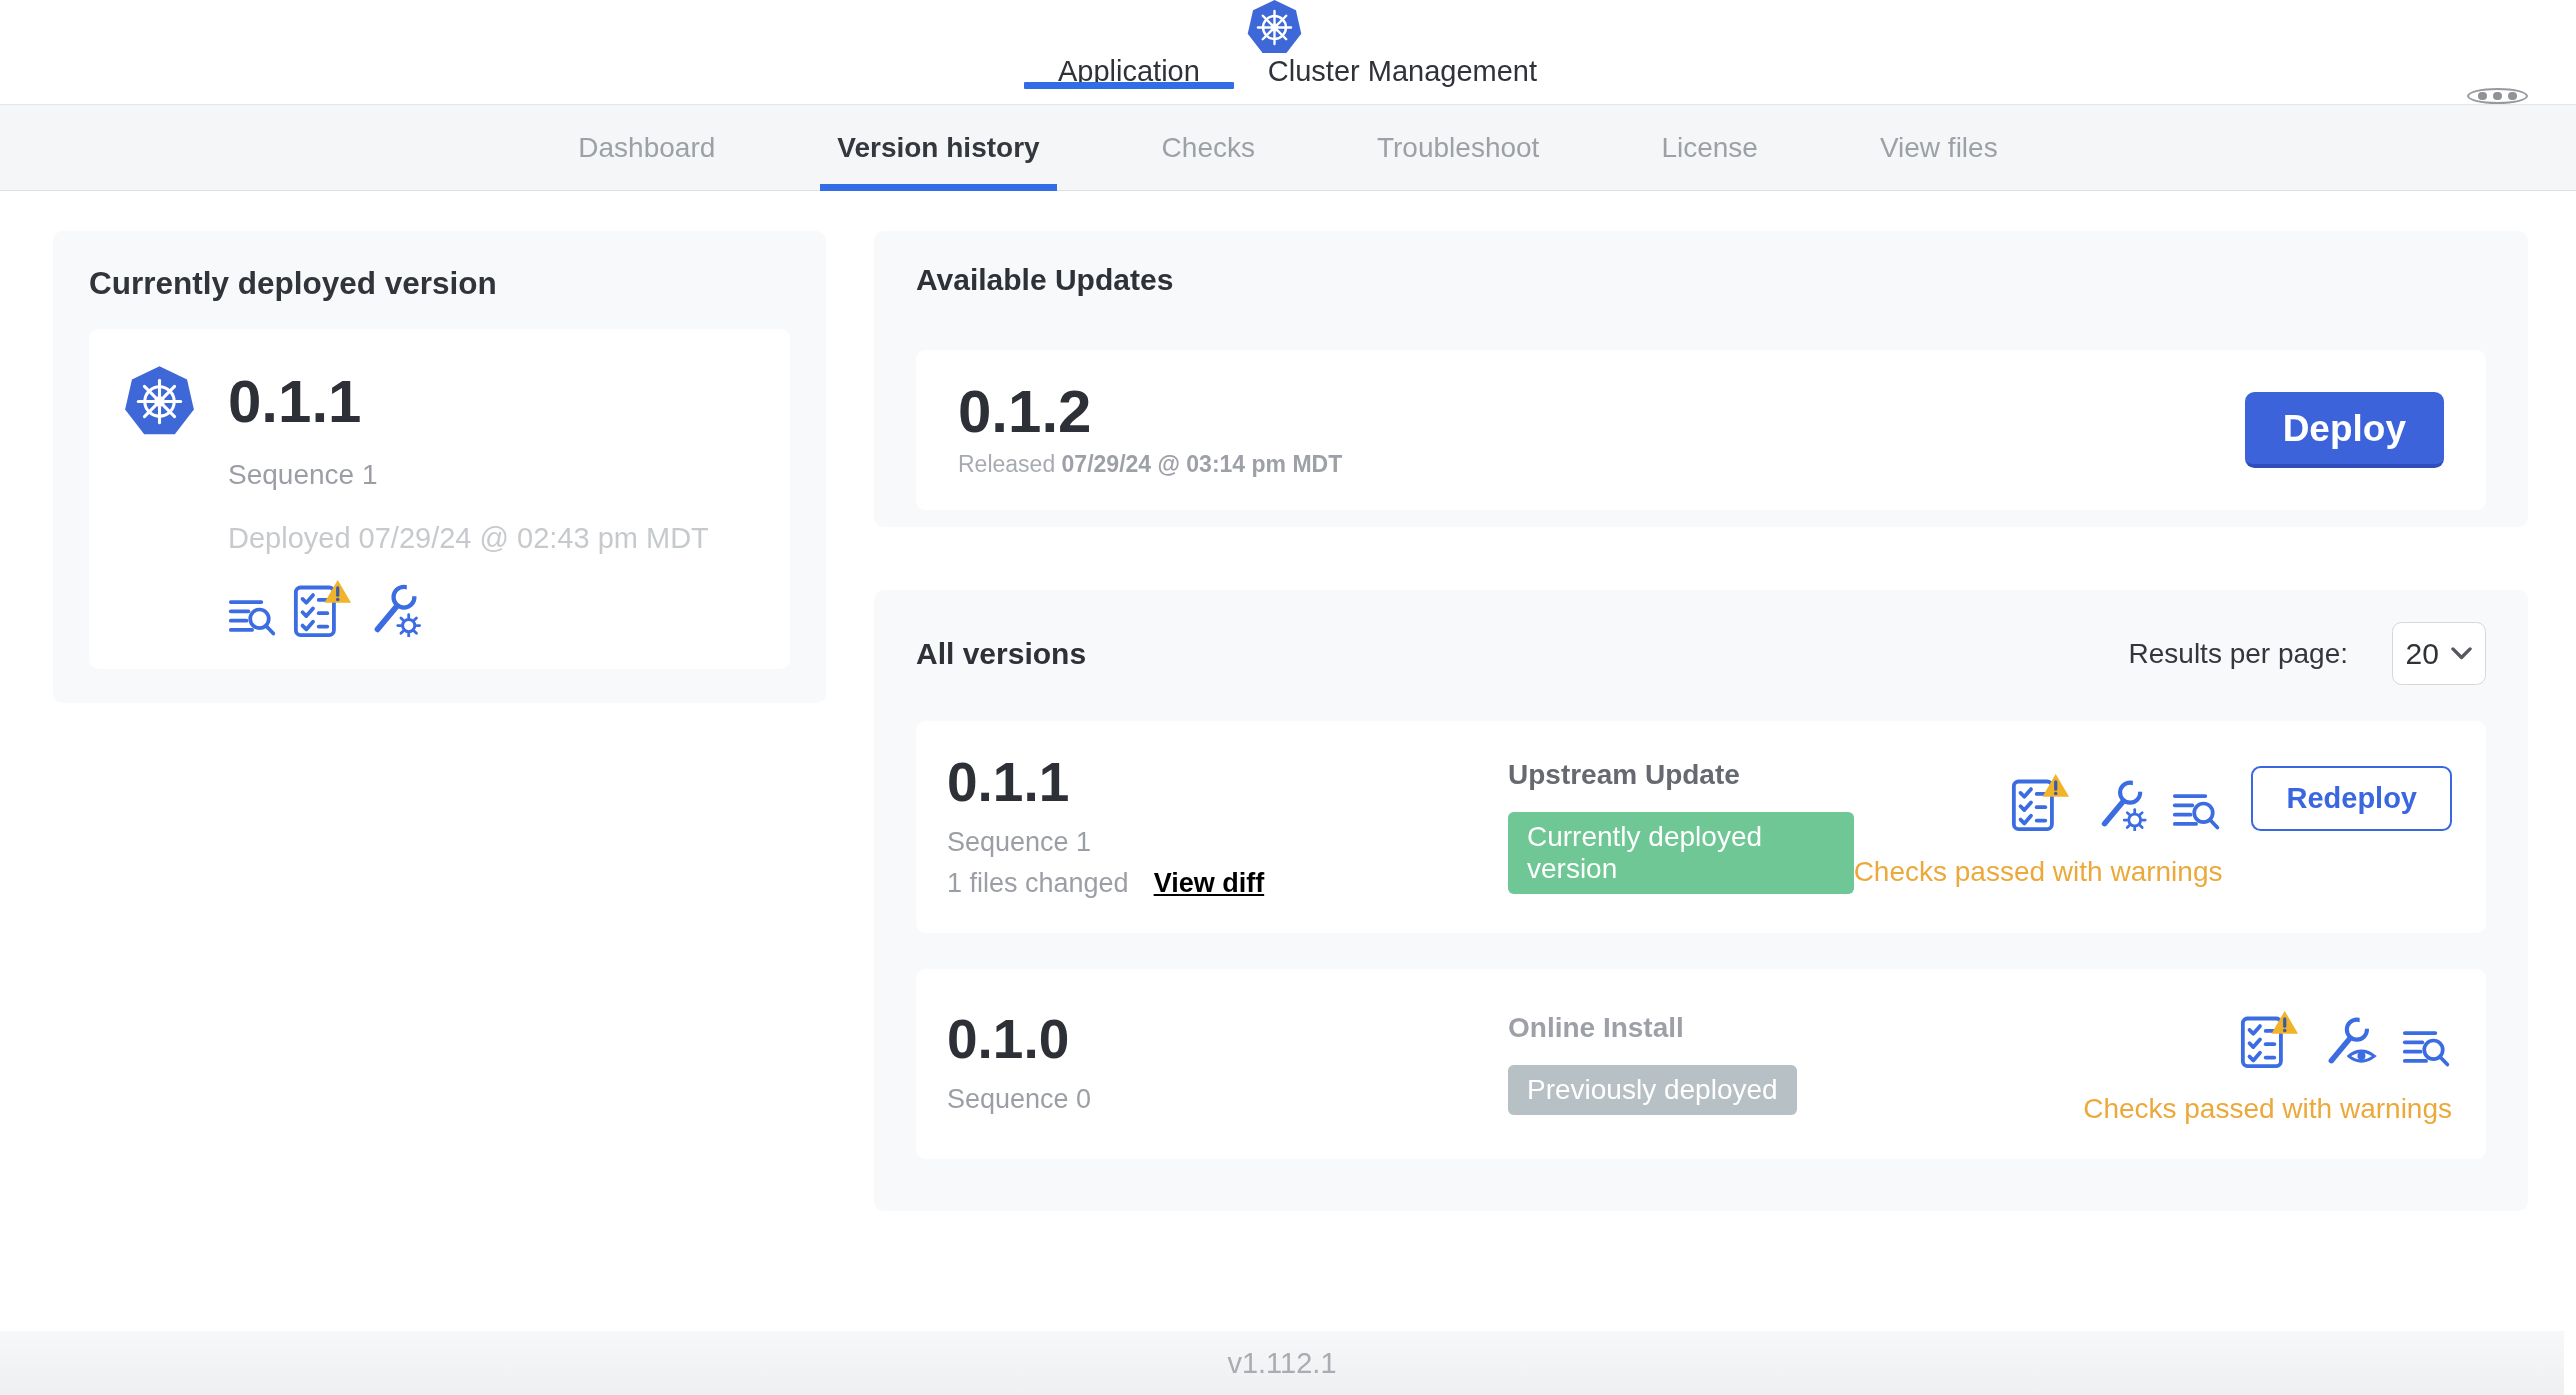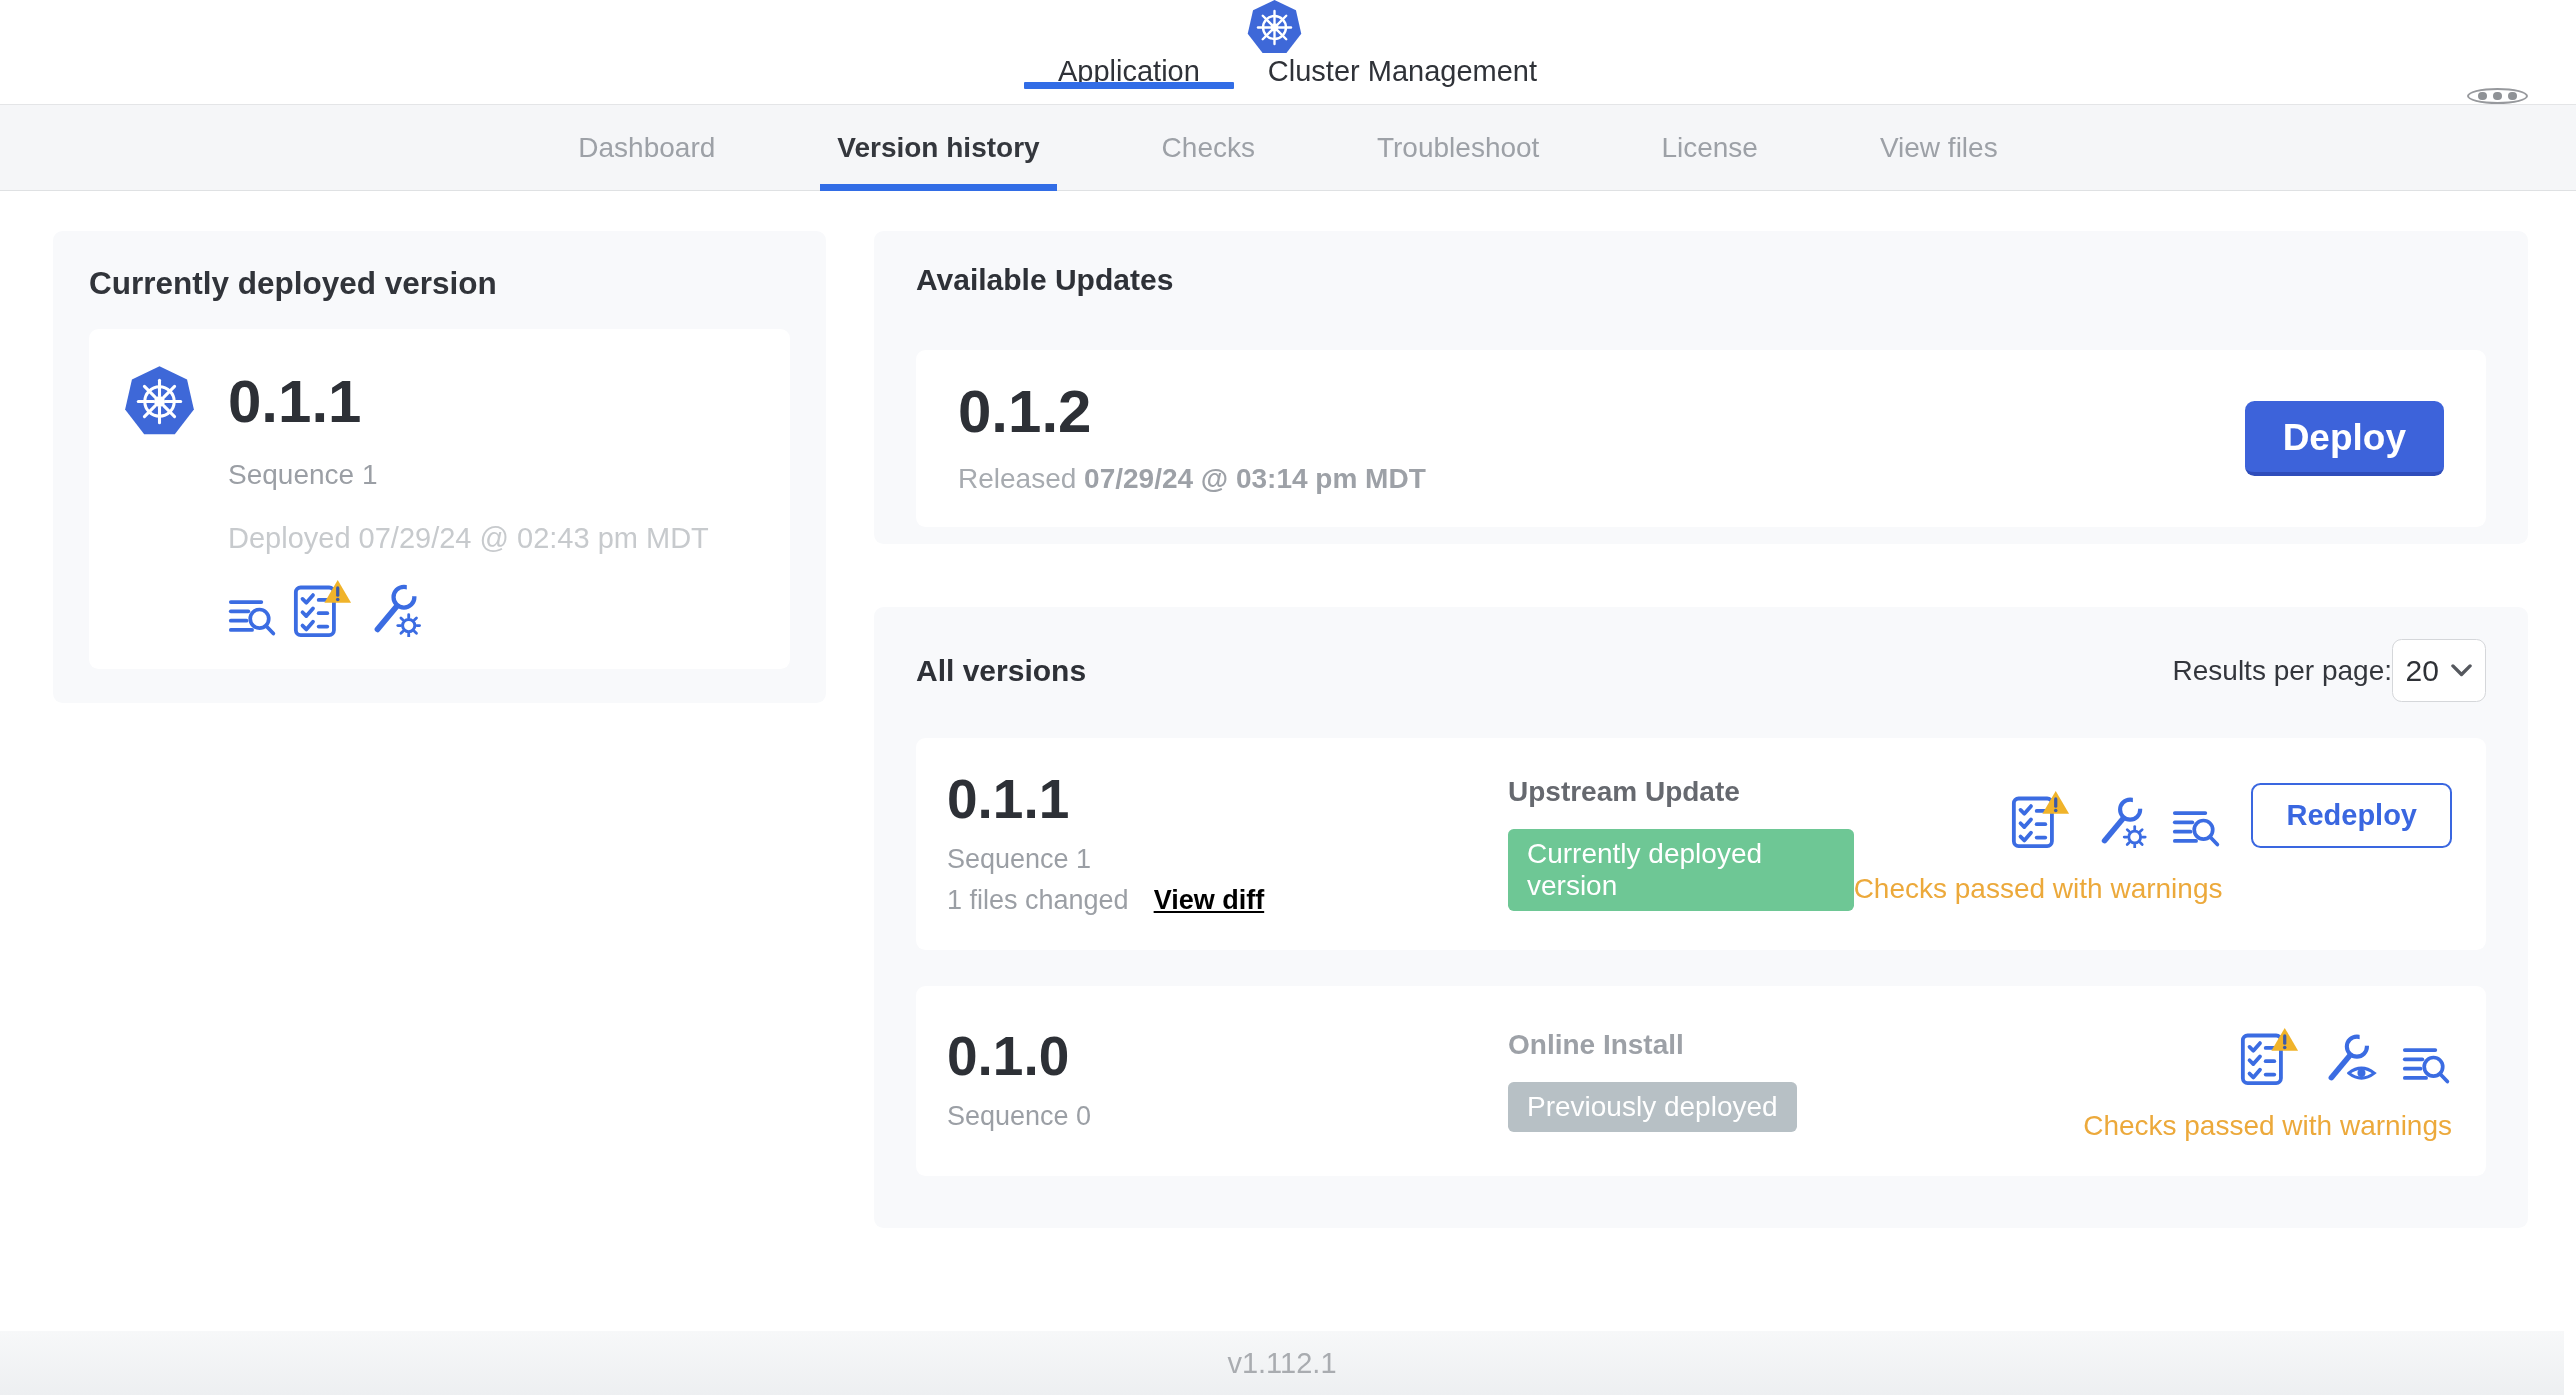--- a/index.html
+++ b/index.html
@@ -66,36 +66,36 @@
   .icon-btn { display: inline-flex; align-items: flex-end; cursor: pointer; background: none; border: none; padding: 0; }
 
   
   .right-col { flex: 1; display: flex; flex-direction: column; }
 
   
   .au-card { padding: 32px 42px 9.5px; }
   .section-title { font-size: 30px; font-weight: 600; color: #2e3137; }
   .au-inner { background: #fff; border-radius: 9.5px; margin-top: 53px; margin-bottom: 7.6px;
     padding: 32px 42px; display: flex; align-items: center; justify-content: space-between; }
-  .au-released { margin-top: 21px; font-size: 28px; color: #a7abb0; }
+  .au-released { margin-top: 9px; font-size: 23px; color: #a7abb0; }
   .au-released b { color: #9da1a7; font-weight: 700; }
   .deploy-btn {
     background: #3d63da; border: none; border-bottom: 4.8px solid #2f4dbb; border-radius: 9.5px;
     color: #fff; font-family: inherit; font-size: 37px; font-weight: 700;
     padding: 16px 38px 13.4px; cursor: pointer;
   }
 
   
   .av-card { margin-top: 63px; padding: 32px 42px 52px; }
   .av-head { display: flex; align-items: center; justify-content: space-between; }
   .rpp { display: flex; align-items: center; font-size: 28px; color: #33363c; }
   .rpp-select {
     width: 94px; height: 63px; background: #fff; border: 1.9px solid #d5d7da; border-radius: 9.5px;
     display: flex; align-items: center; justify-content: center; gap: 12.4px;
-    font-size: 30px; color: #2f3237; cursor: pointer;
+    font-size: 30px; color: #2f3237; cursor: pointer; margin-left: 44px;
   }
 
   .version-row { background: #fff; border-radius: 9.5px; margin-top: 36px;
     padding: 34px 34px 34px 31px; display: flex; align-items: center; }
   .vr-left { width: 561px; flex: none; }
   .vr-version { font-size: 55px; font-weight: 700; color: #2d3036; line-height: 1; }
   .vr-seq { font-size: 27px; color: #9b9fa5; margin-top: 17px; }
   .vr-files { font-size: 27px; color: #9b9fa5; margin-top: 9.5px; display: flex; gap: 25px; align-items: baseline; }
   .view-diff { color: #000000; font-weight: 600; text-decoration: underline; cursor: pointer; }
 

